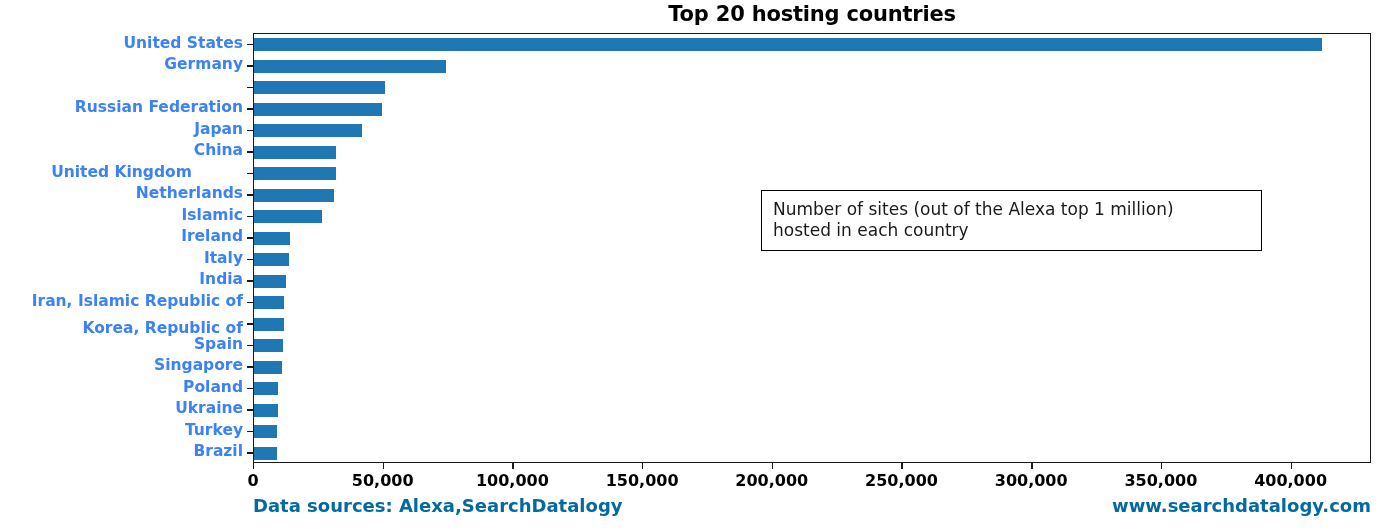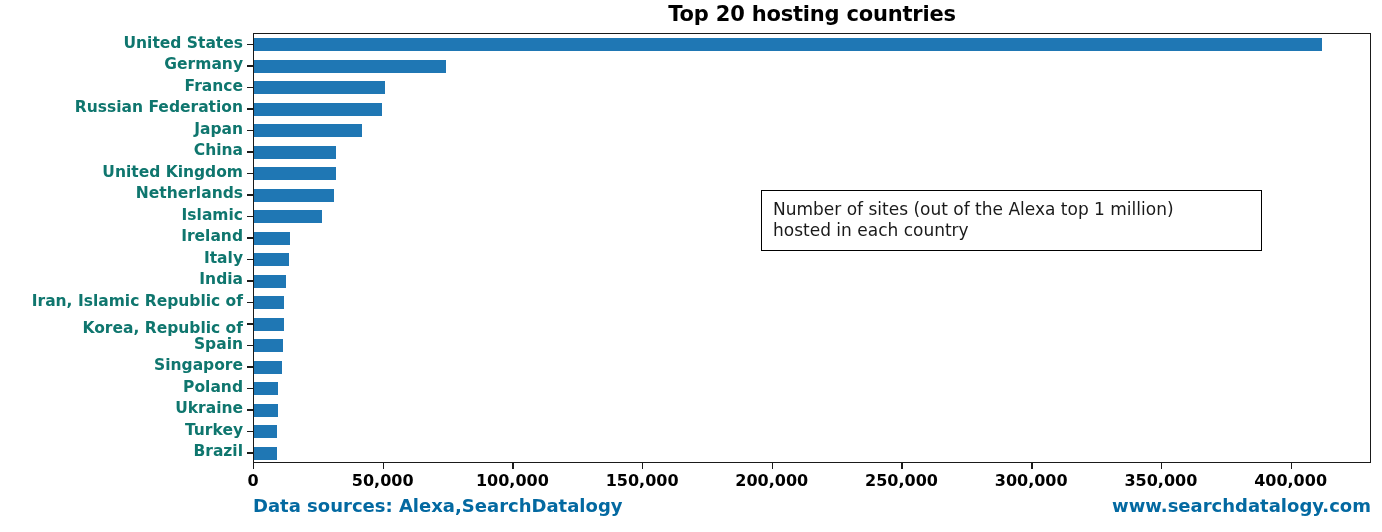--- a/index.html
+++ b/index.html
@@ -80,21 +80,21 @@
     width: 243px;
     height: 430px;
   }
   .ytick-label {
     position: absolute;
     right: 0;
     width: 243px;
     text-align: right;
     font-size: 15.5px;
     font-weight: bold;
-    color: #0f766e;
+    color: #3b82f6;
     font-family: "DejaVu Sans", sans-serif;
     white-space: nowrap;
     line-height: 15px;
   }
   .ytick-mark {
     position: absolute;
     left: 247px;
     width: 6px;
     height: 1.4px;
     background: #1a1a1a;
@@ -162,29 +162,28 @@
 
 <div id="figure">
 
   <div id="chart-title">Top 20 hosting countries</div>
 
   <div id="y-axis">
       <div class="ytick-label" style="top: 2.75px;">United States</div>
       <div class="ytick-mark" style="top: 10.75px;"></div>
       <div class="ytick-label" style="top: 24.25px;">Germany</div>
       <div class="ytick-mark" style="top: 32.25px;"></div>
-      <div class="ytick-label" style="top: 45.75px;">France</div>
       <div class="ytick-mark" style="top: 53.75px;"></div>
       <div class="ytick-label" style="top: 67.25px; padding-left: 24px;">Russian Federation</div>
       <div class="ytick-mark" style="top: 75.25px;"></div>
       <div class="ytick-label" style="top: 88.75px;">Japan</div>
       <div class="ytick-mark" style="top: 96.75px;"></div>
       <div class="ytick-label" style="top: 110.25px;">China</div>
       <div class="ytick-mark" style="top: 118.25px;"></div>
-      <div class="ytick-label" style="top: 131.75px;">United Kingdom</div>
+      <div class="ytick-label" style="top: 131.75px; text-align: center;">United Kingdom</div>
       <div class="ytick-mark" style="top: 139.75px;"></div>
       <div class="ytick-label" style="top: 153.25px;">Netherlands</div>
       <div class="ytick-mark" style="top: 161.25px;"></div>
       <div class="ytick-label" style="top: 174.75px;">Islamic</div>
       <div class="ytick-mark" style="top: 182.75px;"></div>
       <div class="ytick-label" style="top: 196.25px;">Ireland</div>
       <div class="ytick-mark" style="top: 204.25px;"></div>
       <div class="ytick-label" style="top: 217.75px;">Italy</div>
       <div class="ytick-mark" style="top: 225.75px;"></div>
       <div class="ytick-label" style="top: 239.25px;">India</div>

